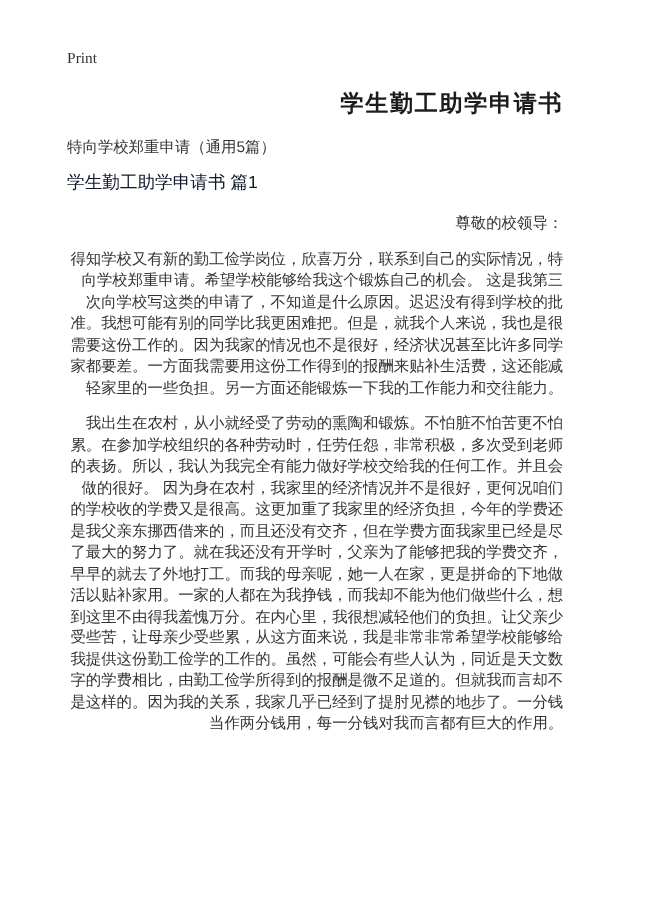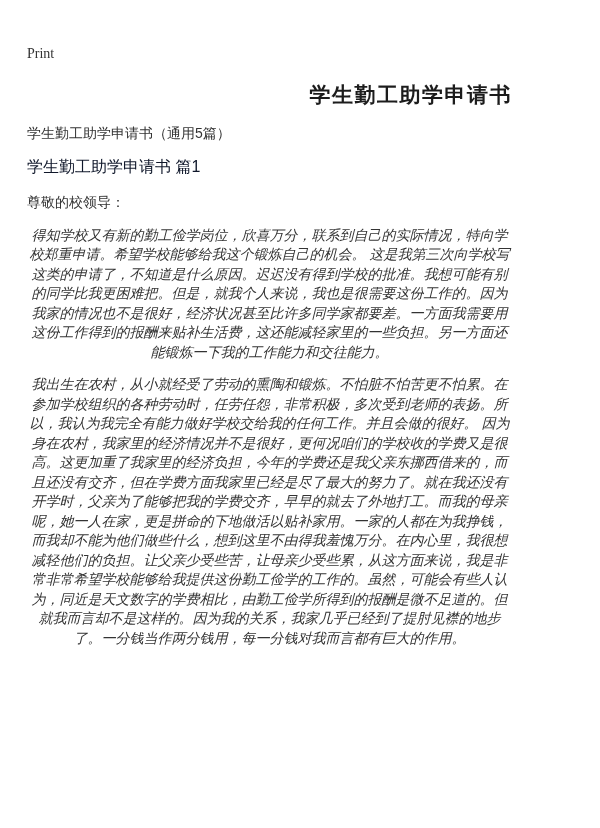--- a/index.html
+++ b/index.html
@@ -7,21 +7,21 @@
     padding: 0;
     background: #ffffff;
   }
   .page {
     position: relative;
     width: 557px;
     height: 828px;
     background: #ffffff;
     overflow: hidden;
     box-sizing: border-box;
-    padding: 46px 45px 0 27px;
+    padding: 46px 45px 0 61px;
     font-family: "Liberation Sans", sans-serif;
     color: #333333;
   }
   .print-link {
     font-family: "Liberation Serif", serif;
     font-size: 14px;
     color: #333333;
     line-height: 16px;
   }
   .doc-title {
@@ -43,41 +43,41 @@
     margin: 16px 0 0 0;
     font-size: 16px;
     font-weight: normal;
     color: #0f172a;
     line-height: 18px;
   }
   .salutation {
     margin: 17px 0 0 0;
     font-size: 14px;
     line-height: 19.5px;
+    text-align: right;
   }
   .body-paragraph {
     margin: 13px 0 0 0;
     font-size: 14px;
     line-height: 19.5px;
-    text-align: center;
+    text-align: right;
     word-break: break-all;
     overflow-wrap: anywhere;
     color: #333333;
-    font-style: italic;
   }
 </style>
 </head>
 <body>
 
 <div class="page">
   <div class="print-link">Print</div>
 
   <h1 class="doc-title">学生勤工助学申请书</h1>
 
-  <div class="doc-subtitle">学生勤工助学申请书（通用5篇）</div>
+  <div class="doc-subtitle">特向学校郑重申请（通用5篇）</div>
 
   <h2 class="section-heading">学生勤工助学申请书 篇1</h2>
 
   <p class="salutation">尊敬的校领导：</p>
 
   <p class="body-paragraph">得知学校又有新的勤工俭学岗位，欣喜万分，联系到自己的实际情况，特向学校郑重申请。希望学校能够给我这个锻炼自己的机会。 这是我第三次向学校写这类的申请了，不知道是什么原因。迟迟没有得到学校的批准。我想可能有别的同学比我更困难把。但是，就我个人来说，我也是很需要这份工作的。因为我家的情况也不是很好，经济状况甚至比许多同学家都要差。一方面我需要用这份工作得到的报酬来贴补生活费，这还能减轻家里的一些负担。另一方面还能锻炼一下我的工作能力和交往能力。</p>
 
   <p class="body-paragraph">我出生在农村，从小就经受了劳动的熏陶和锻炼。不怕脏不怕苦更不怕累。在参加学校组织的各种劳动时，任劳任怨，非常积极，多次受到老师的表扬。所以，我认为我完全有能力做好学校交给我的任何工作。并且会做的很好。 因为身在农村，我家里的经济情况并不是很好，更何况咱们的学校收的学费又是很高。这更加重了我家里的经济负担，今年的学费还是我父亲东挪西借来的，而且还没有交齐，但在学费方面我家里已经是尽了最大的努力了。就在我还没有开学时，父亲为了能够把我的学费交齐，早早的就去了外地打工。而我的母亲呢，她一人在家，更是拼命的下地做活以贴补家用。一家的人都在为我挣钱，而我却不能为他们做些什么，想到这里不由得我羞愧万分。在内心里，我很想减轻他们的负担。让父亲少受些苦，让母亲少受些累，从这方面来说，我是非常非常希望学校能够给我提供这份勤工俭学的工作的。虽然，可能会有些人认为，同近是天文数字的学费相比，由勤工俭学所得到的报酬是微不足道的。但就我而言却不是这样的。因为我的关系，我家几乎已经到了提肘见襟的地步了。一分钱当作两分钱用，每一分钱对我而言都有巨大的作用。</p>
 
 

